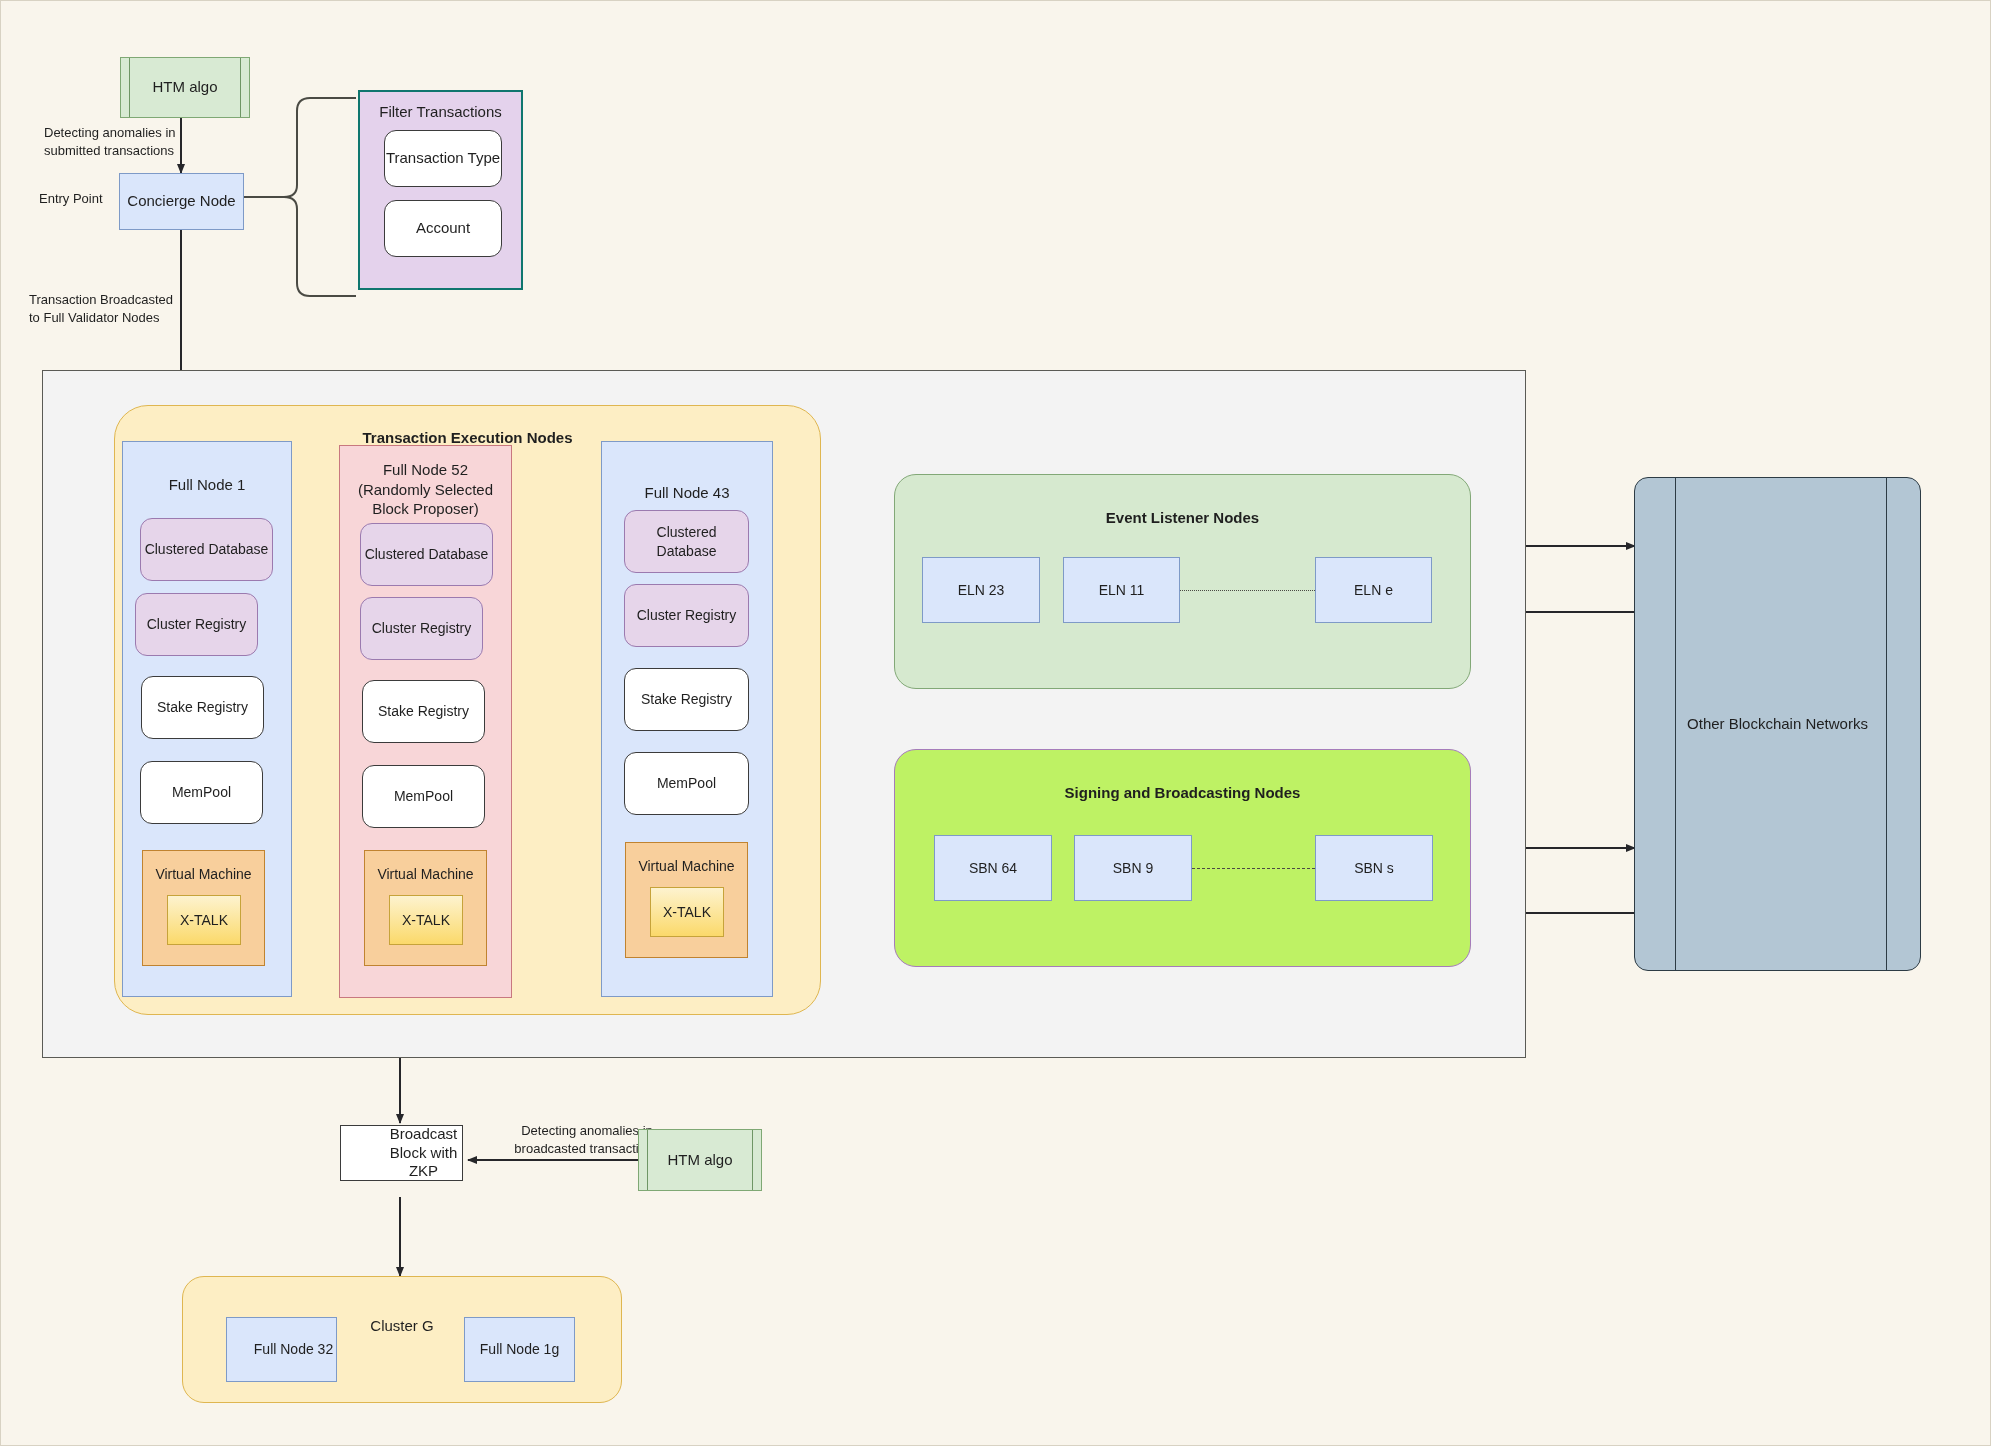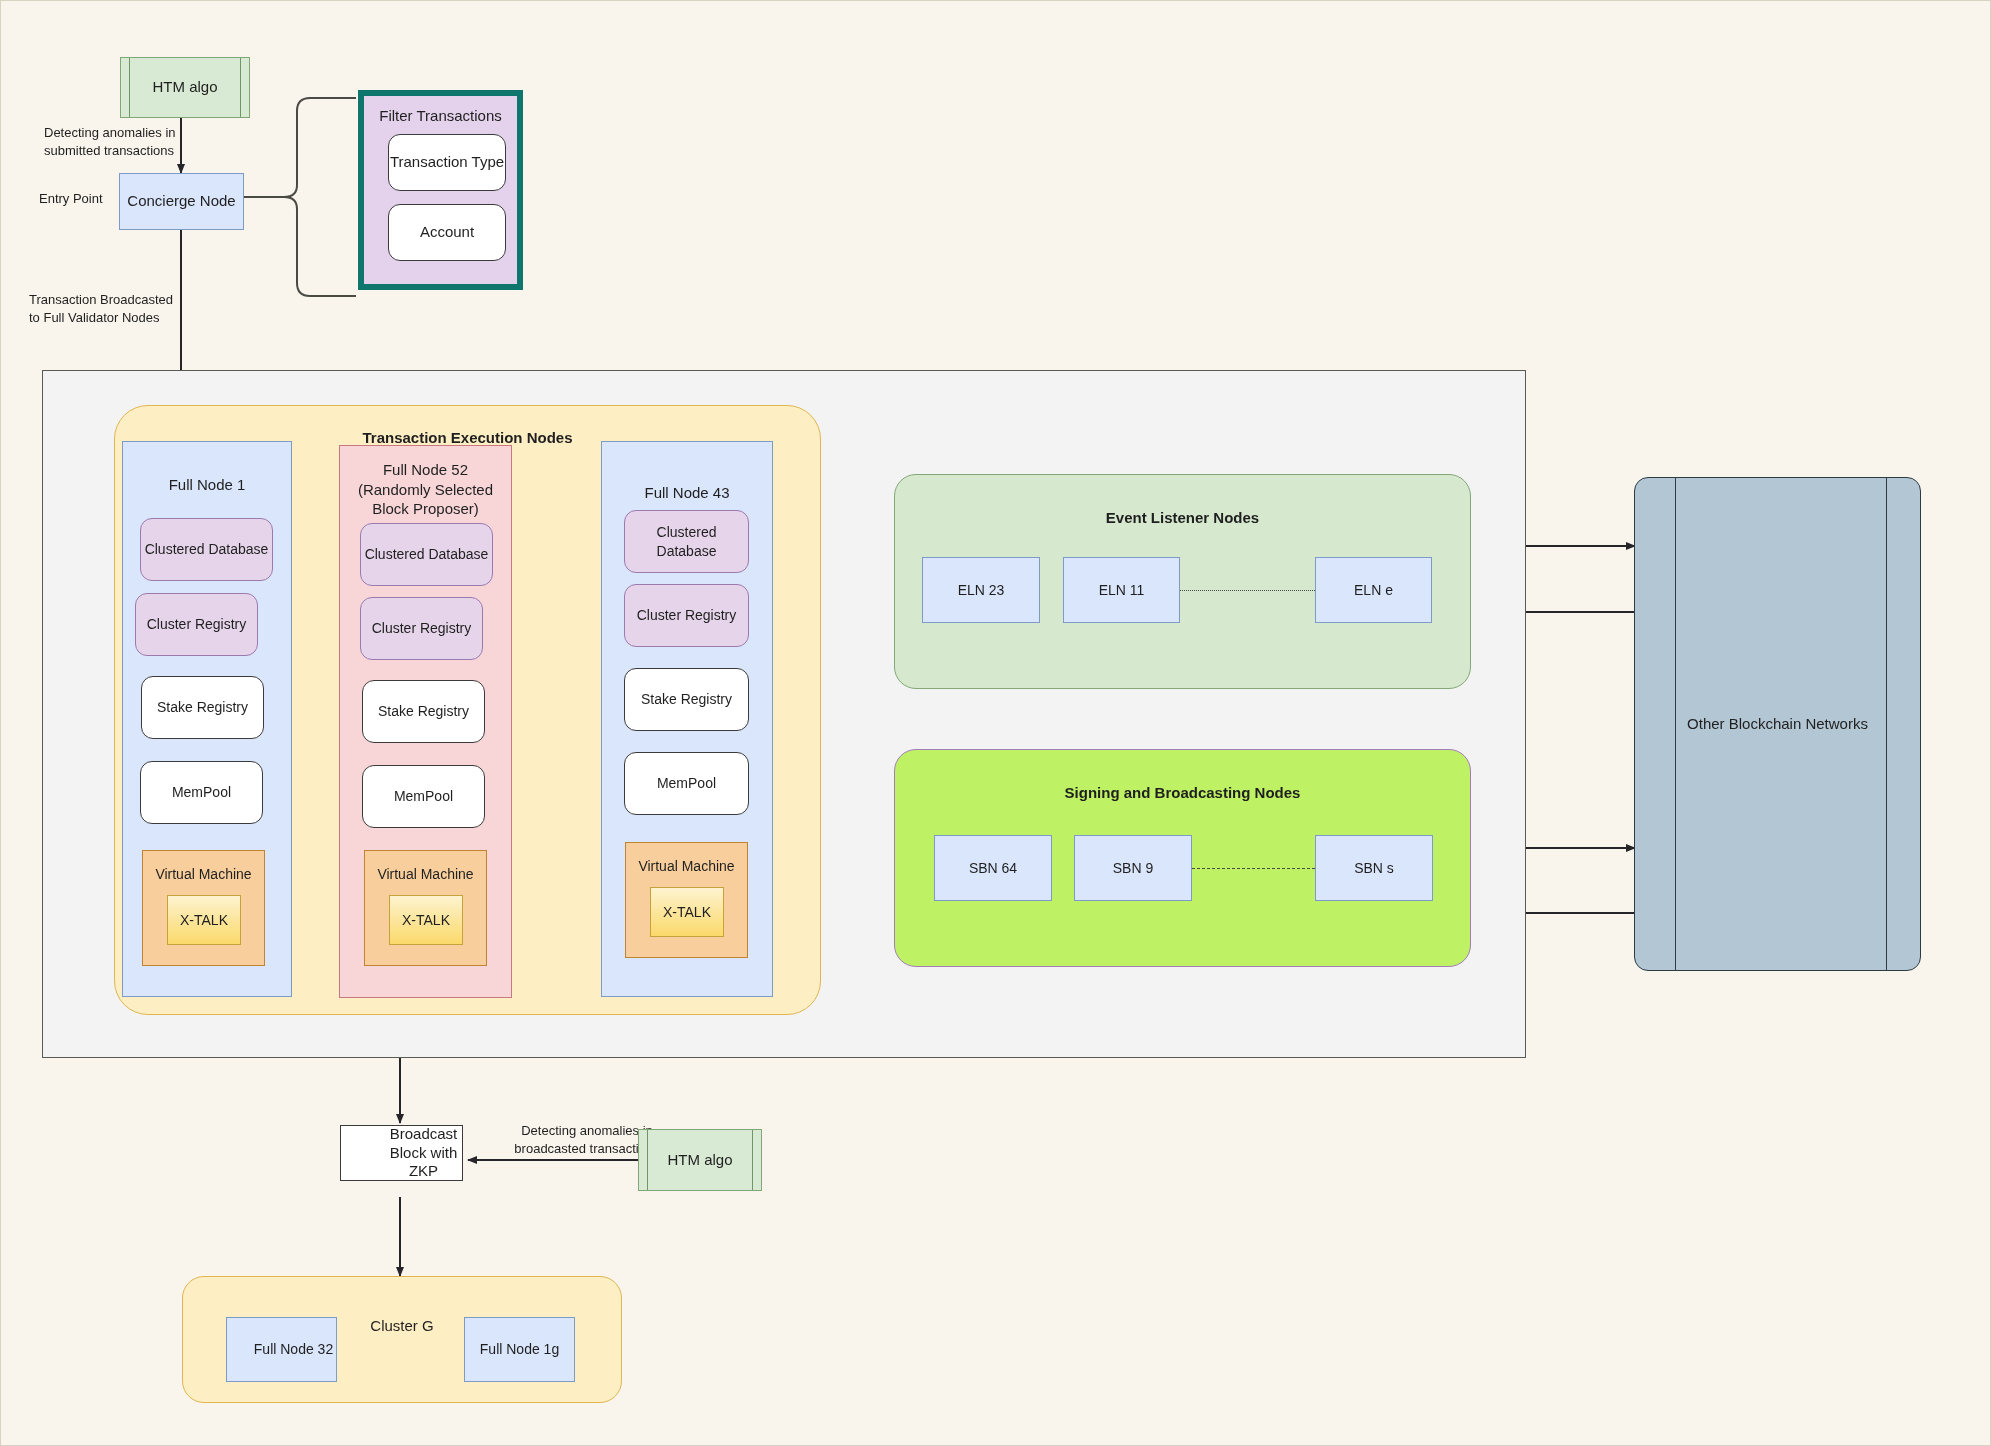--- a/index.html
+++ b/index.html
@@ -12,21 +12,21 @@
     position:relative;
   }
   #root{position:absolute;inset:0;border:1px solid #d8d2c3;box-sizing:border-box;}
   .abs{position:absolute;box-sizing:border-box;}
   .ctr{display:flex;align-items:center;justify-content:center;text-align:center;}
   .lbl{font-size:15px;line-height:1.25;color:#1f1f1f;}
   .lbl-sm{font-size:14px;line-height:1.3;}
   .bold{font-weight:bold;}
   .box-green{background:#d8ead3;border:1px solid #7fa874;}
   .box-white{background:#ffffff;border:1.5px solid #3b3b3b;}
-  .box-purple-panel{background:#e4d2ec;border:6px solid #0f766e;}
+  .box-purple-panel{background:#e4d2ec;border:2px solid #0f766e;}
   .rr-white{background:#ffffff;border:1.5px solid #3b3b3b;border-radius:12px;}
   .rr-lilac{background:#e6d5ea;border:1px solid #9b7aaf;border-radius:12px;}
   .node-blue{background:#dae6fb;border:1px solid #7e9ac7;}
   .node-red{background:#f8d6d8;border:1px solid #c8787f;}
   .vm-box{background:#f8cf9c;border:1px solid #c08330;}
   .xtalk{background:linear-gradient(180deg,#fdf3cf 0%,#fbd96a 100%);border:1px solid #c6a33a;}
   .yellow-round{background:#fdeec4;border:1px solid #dfb650;border-radius:34px;}
   .green-round{background:#d6e9cf;border:1px solid #82a877;border-radius:22px;}
   .purple-round{background:#bef264;border:1px solid #a57cba;border-radius:22px;}
   .gray-panel{background:#f3f3f3;border:1px solid #5a5a55;}

